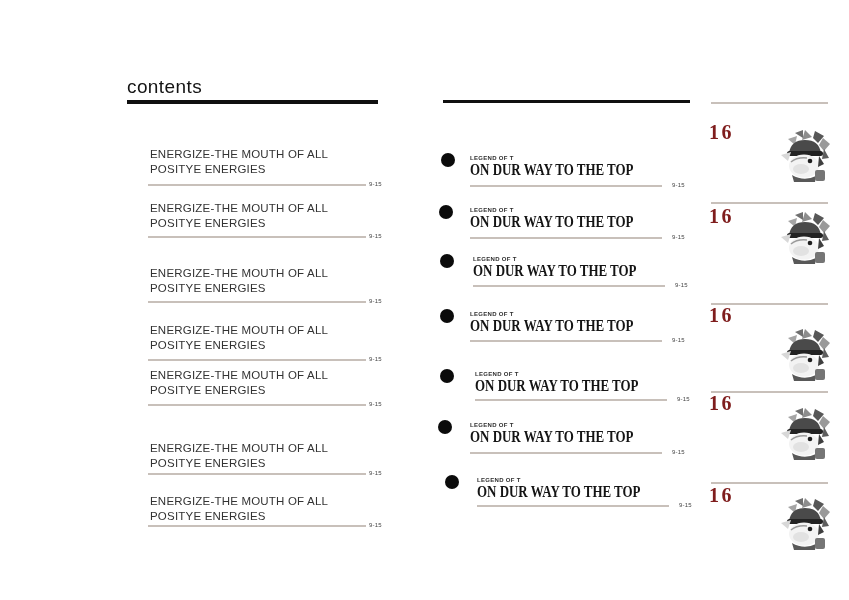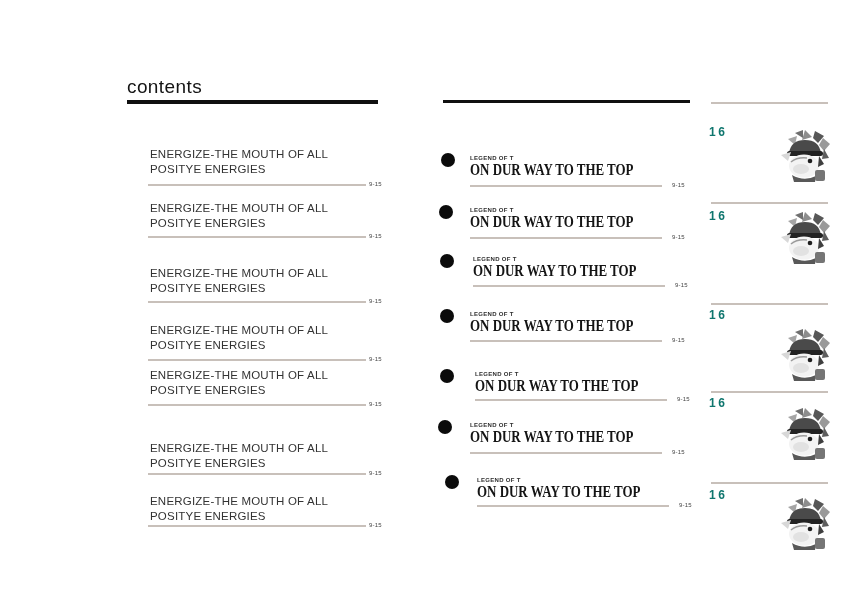--- a/index.html
+++ b/index.html
@@ -33,22 +33,22 @@
   .kicker{
     position:absolute;font-size:6px;line-height:6px;font-weight:bold;
     letter-spacing:.3px;color:#2e2e2e;white-space:nowrap;
   }
   .m-title{
     position:absolute;font-family:"Liberation Serif",serif;font-weight:700;
     font-size:17.5px;line-height:17px;color:#141414;white-space:nowrap;
     transform:scaleX(.74);transform-origin:left top;letter-spacing:0;
   }
   .num{
-    position:absolute;font-family:Liberation Sans, sans-serif;
-    font-size:12px;line-height:15px;font-weight:600;letter-spacing:2.5px;color:#0f766e;
+    position:absolute;font-family:Liberation Serif, serif;
+    font-size:20px;line-height:15px;font-weight:600;letter-spacing:2.5px;color:#7f1d1d;
   }
   .figure{position:absolute;width:54px;height:54px;}
   .figure svg{display:block;}
 </style>
 </head>
 <body>
 
 <div class="page">
 
   <div class="col">

